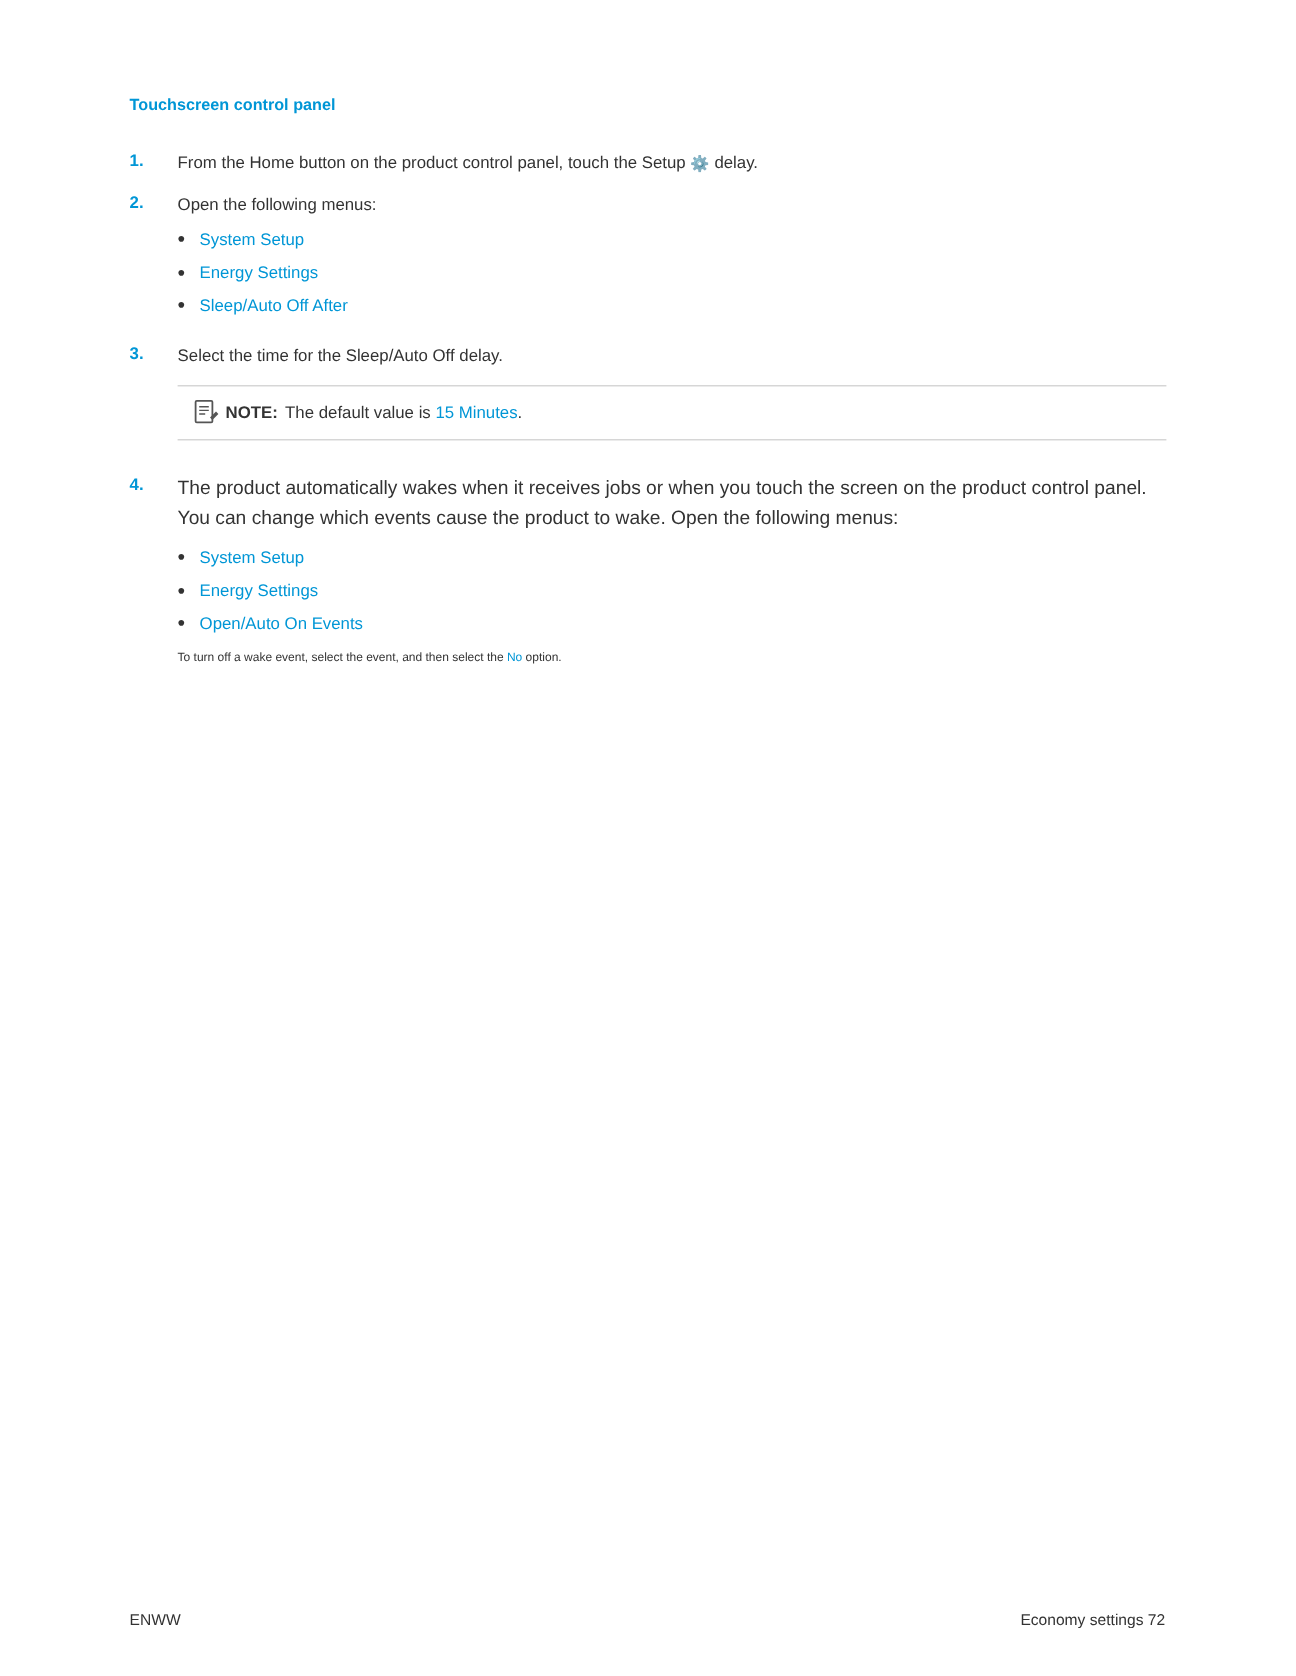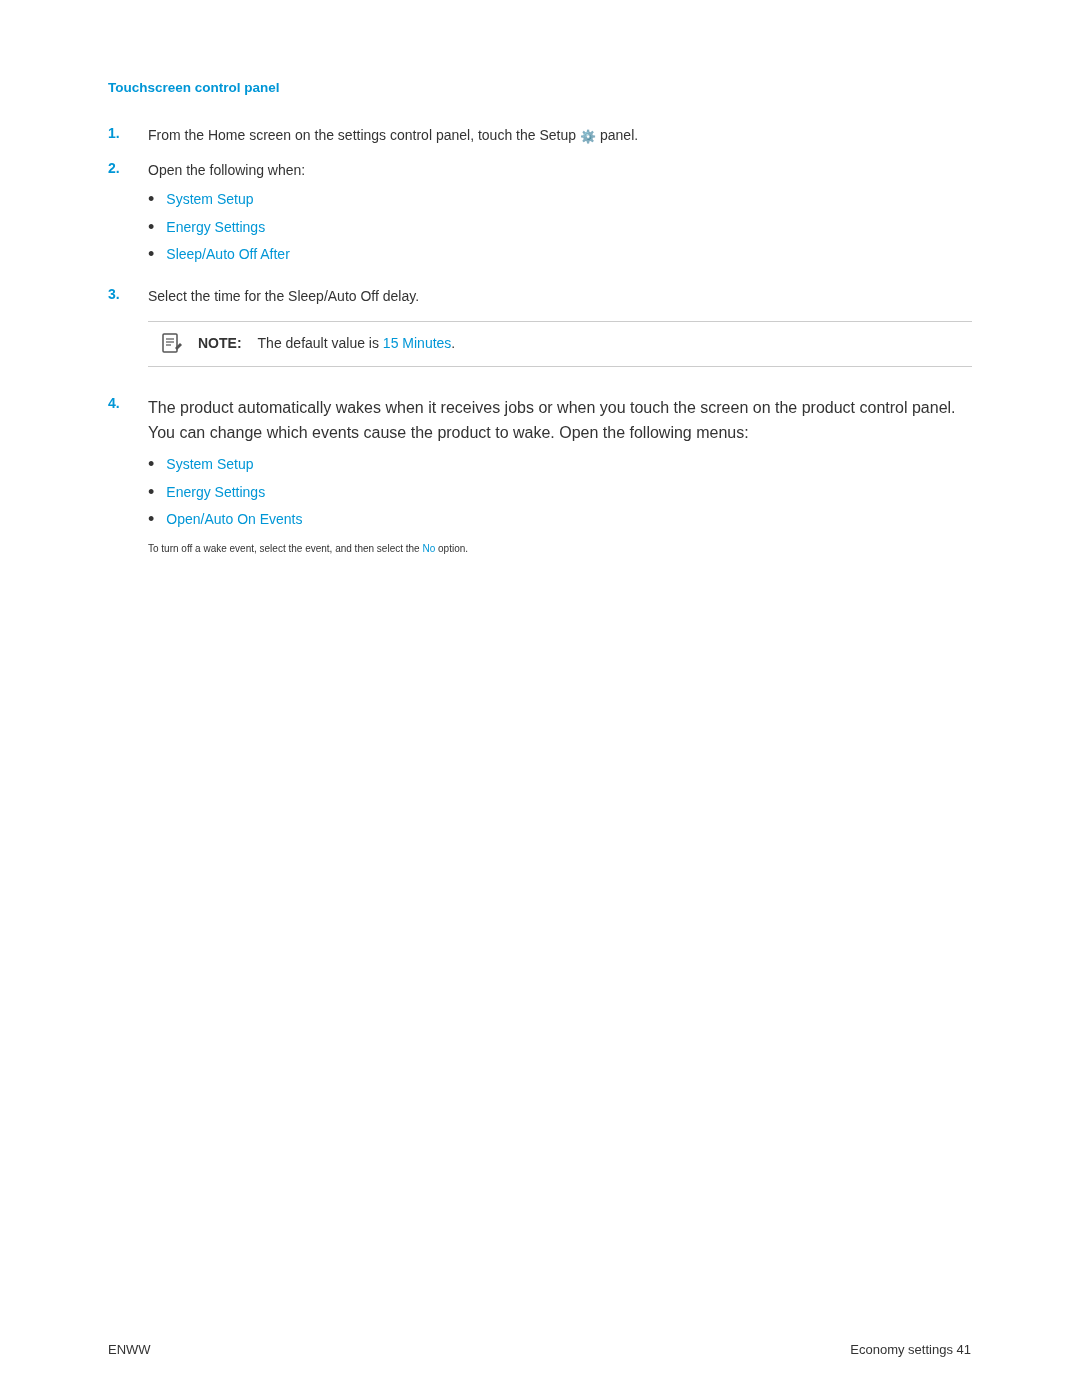--- a/index.html
+++ b/index.html
@@ -95,21 +95,20 @@
       font-size: 14px;
     }
 
     .note-box {
       border-top: 1px solid #cccccc;
       border-bottom: 1px solid #cccccc;
       padding: 10px 12px;
       margin: 10px 0 14px 0;
       display: flex;
       align-items: center;
-      gap: 10px;
     }
 
     .note-icon {
       font-size: 20px;
       color: #555;
       flex-shrink: 0;
       display: inline-block;
       width: 28px;
       height: 24px;
       position: relative;
@@ -177,30 +176,30 @@
 
 <div class="page-container">
 
   <div class="section-title">Touchscreen control panel</div>
 
   <ol class="ordered-list">
 
     <li class="list-item">
       <span class="list-number">1.</span>
       <span class="list-content">
-        <span>From the Home screen on the settings control panel, touch the Setup</span>
+        <span>From the Home button on the product control panel, touch the Setup</span>
         <span class="setup-icon">⚙️</span>
-        <span>panel.</span>
+        <span>delay.</span>
       </span>
     </li>
 
     <li class="list-item">
       <span class="list-number">2.</span>
       <span class="list-content">
-        <span>Open the following when:</span>
+        <span>Open the following menus:</span>
         <ul class="bullet-list">
           <li>
             <span class="bullet-dot">•</span>
             <a class="bullet-link" href="#">System Setup</a>
           </li>
           <li>
             <span class="bullet-dot">•</span>
             <a class="bullet-link" href="#">Energy Settings</a>
           </li>
           <li>
@@ -260,14 +259,14 @@
           <span>option.</span>
         </div>
       </span>
     </li>
 
   </ol>
 </div>
 
 <div class="footer">
   <span class="footer-left">ENWW</span>
-  <span class="footer-right">Economy settings    41</span>
+  <span class="footer-right">Economy settings    72</span>
 </div>
 
 </body></html>

